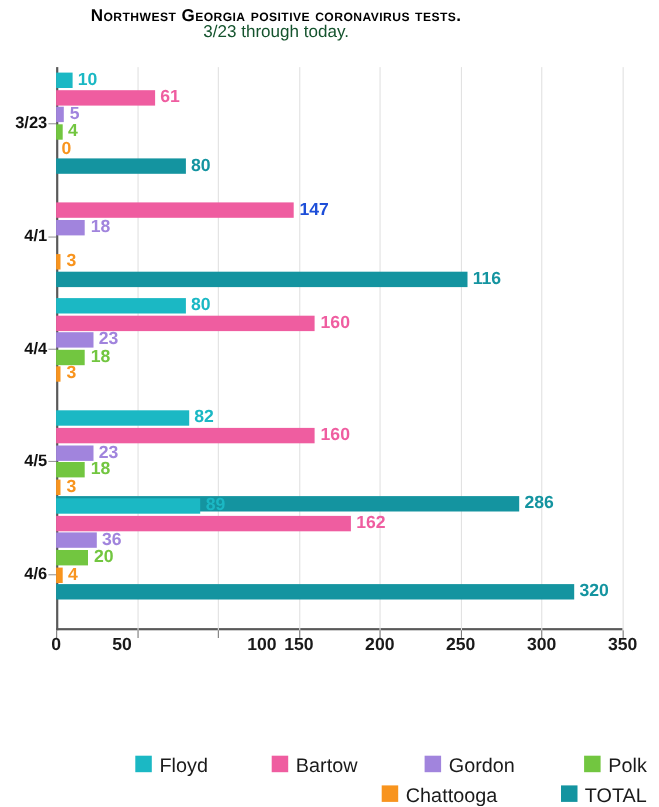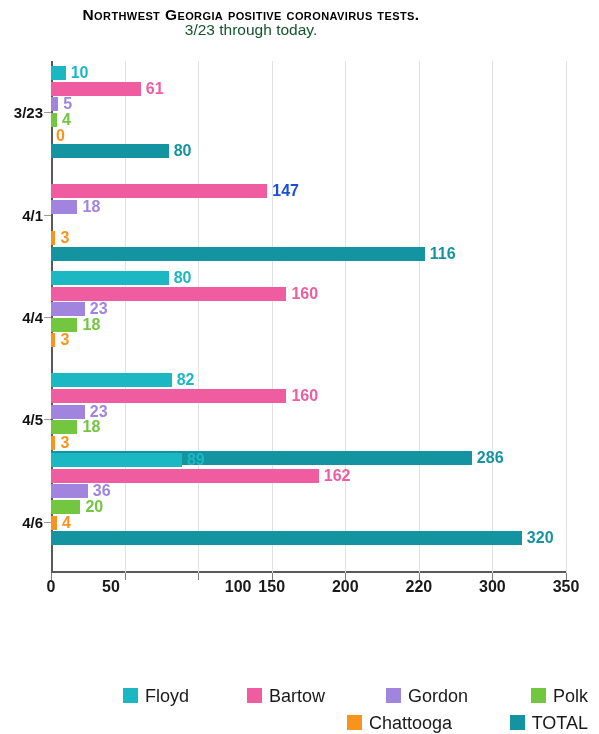--- a/index.html
+++ b/index.html
@@ -321,21 +321,21 @@
   <div class="legend" id="legend">
       <div class="legend-row"><div class="legend-item" style="width: 130px;"><span class="legend-swatch" style="background: rgb(27, 184, 196);"></span><span class="legend-text">Floyd</span></div><div class="legend-item" style="width: 136px;"><span class="legend-swatch" style="background: rgb(239, 93, 160);"></span><span class="legend-text">Bartow</span></div><div class="legend-item" style="width: 143px;"><span class="legend-swatch" style="background: rgb(161, 132, 221);"></span><span class="legend-text">Gordon</span></div><div class="legend-item" style="width: 120px;"><span class="legend-swatch" style="background: rgb(114, 198, 64);"></span><span class="legend-text">Polk</span></div></div>
       <div class="legend-row"><div class="legend-item" style="width: 130px;"><span class="legend-swatch" style="background: rgb(248, 148, 30);"></span><span class="legend-text">Chattooga</span></div><div class="legend-item" style="width: 136px;"><span class="legend-swatch" style="background: rgb(20, 148, 160);"></span><span class="legend-text">TOTAL</span></div></div>
     </div>
 
 <div class="xlabel" style="left: 51px;">0</div>
     <div class="xlabel" style="left: 111px;">50</div>
     <div class="xlabel" style="left: 198.143px; margin-left: 40px;">100</div>
     <div class="xlabel" style="left: 271.714px;">150</div>
     <div class="xlabel" style="left: 345.286px;">200</div>
-    <div class="xlabel" style="left: 418.857px;">220</div>
+    <div class="xlabel" style="left: 418.857px;">250</div>
     <div class="xlabel" style="left: 492.429px;">300</div>
     <div class="xlabel" style="left: 566px;">350</div>
     <div class="ytick-label" style="top: 112.2px;">3/23</div>
     <div class="ytick-label" style="top: 214.6px;">4/1</div>
     <div class="ytick-label" style="top: 317px;">4/4</div>
     <div class="ytick-label" style="top: 419.4px;">4/5</div>
     <div class="ytick-label" style="top: 521.8px;">4/6</div>
   </div>
 
 </body></html>

